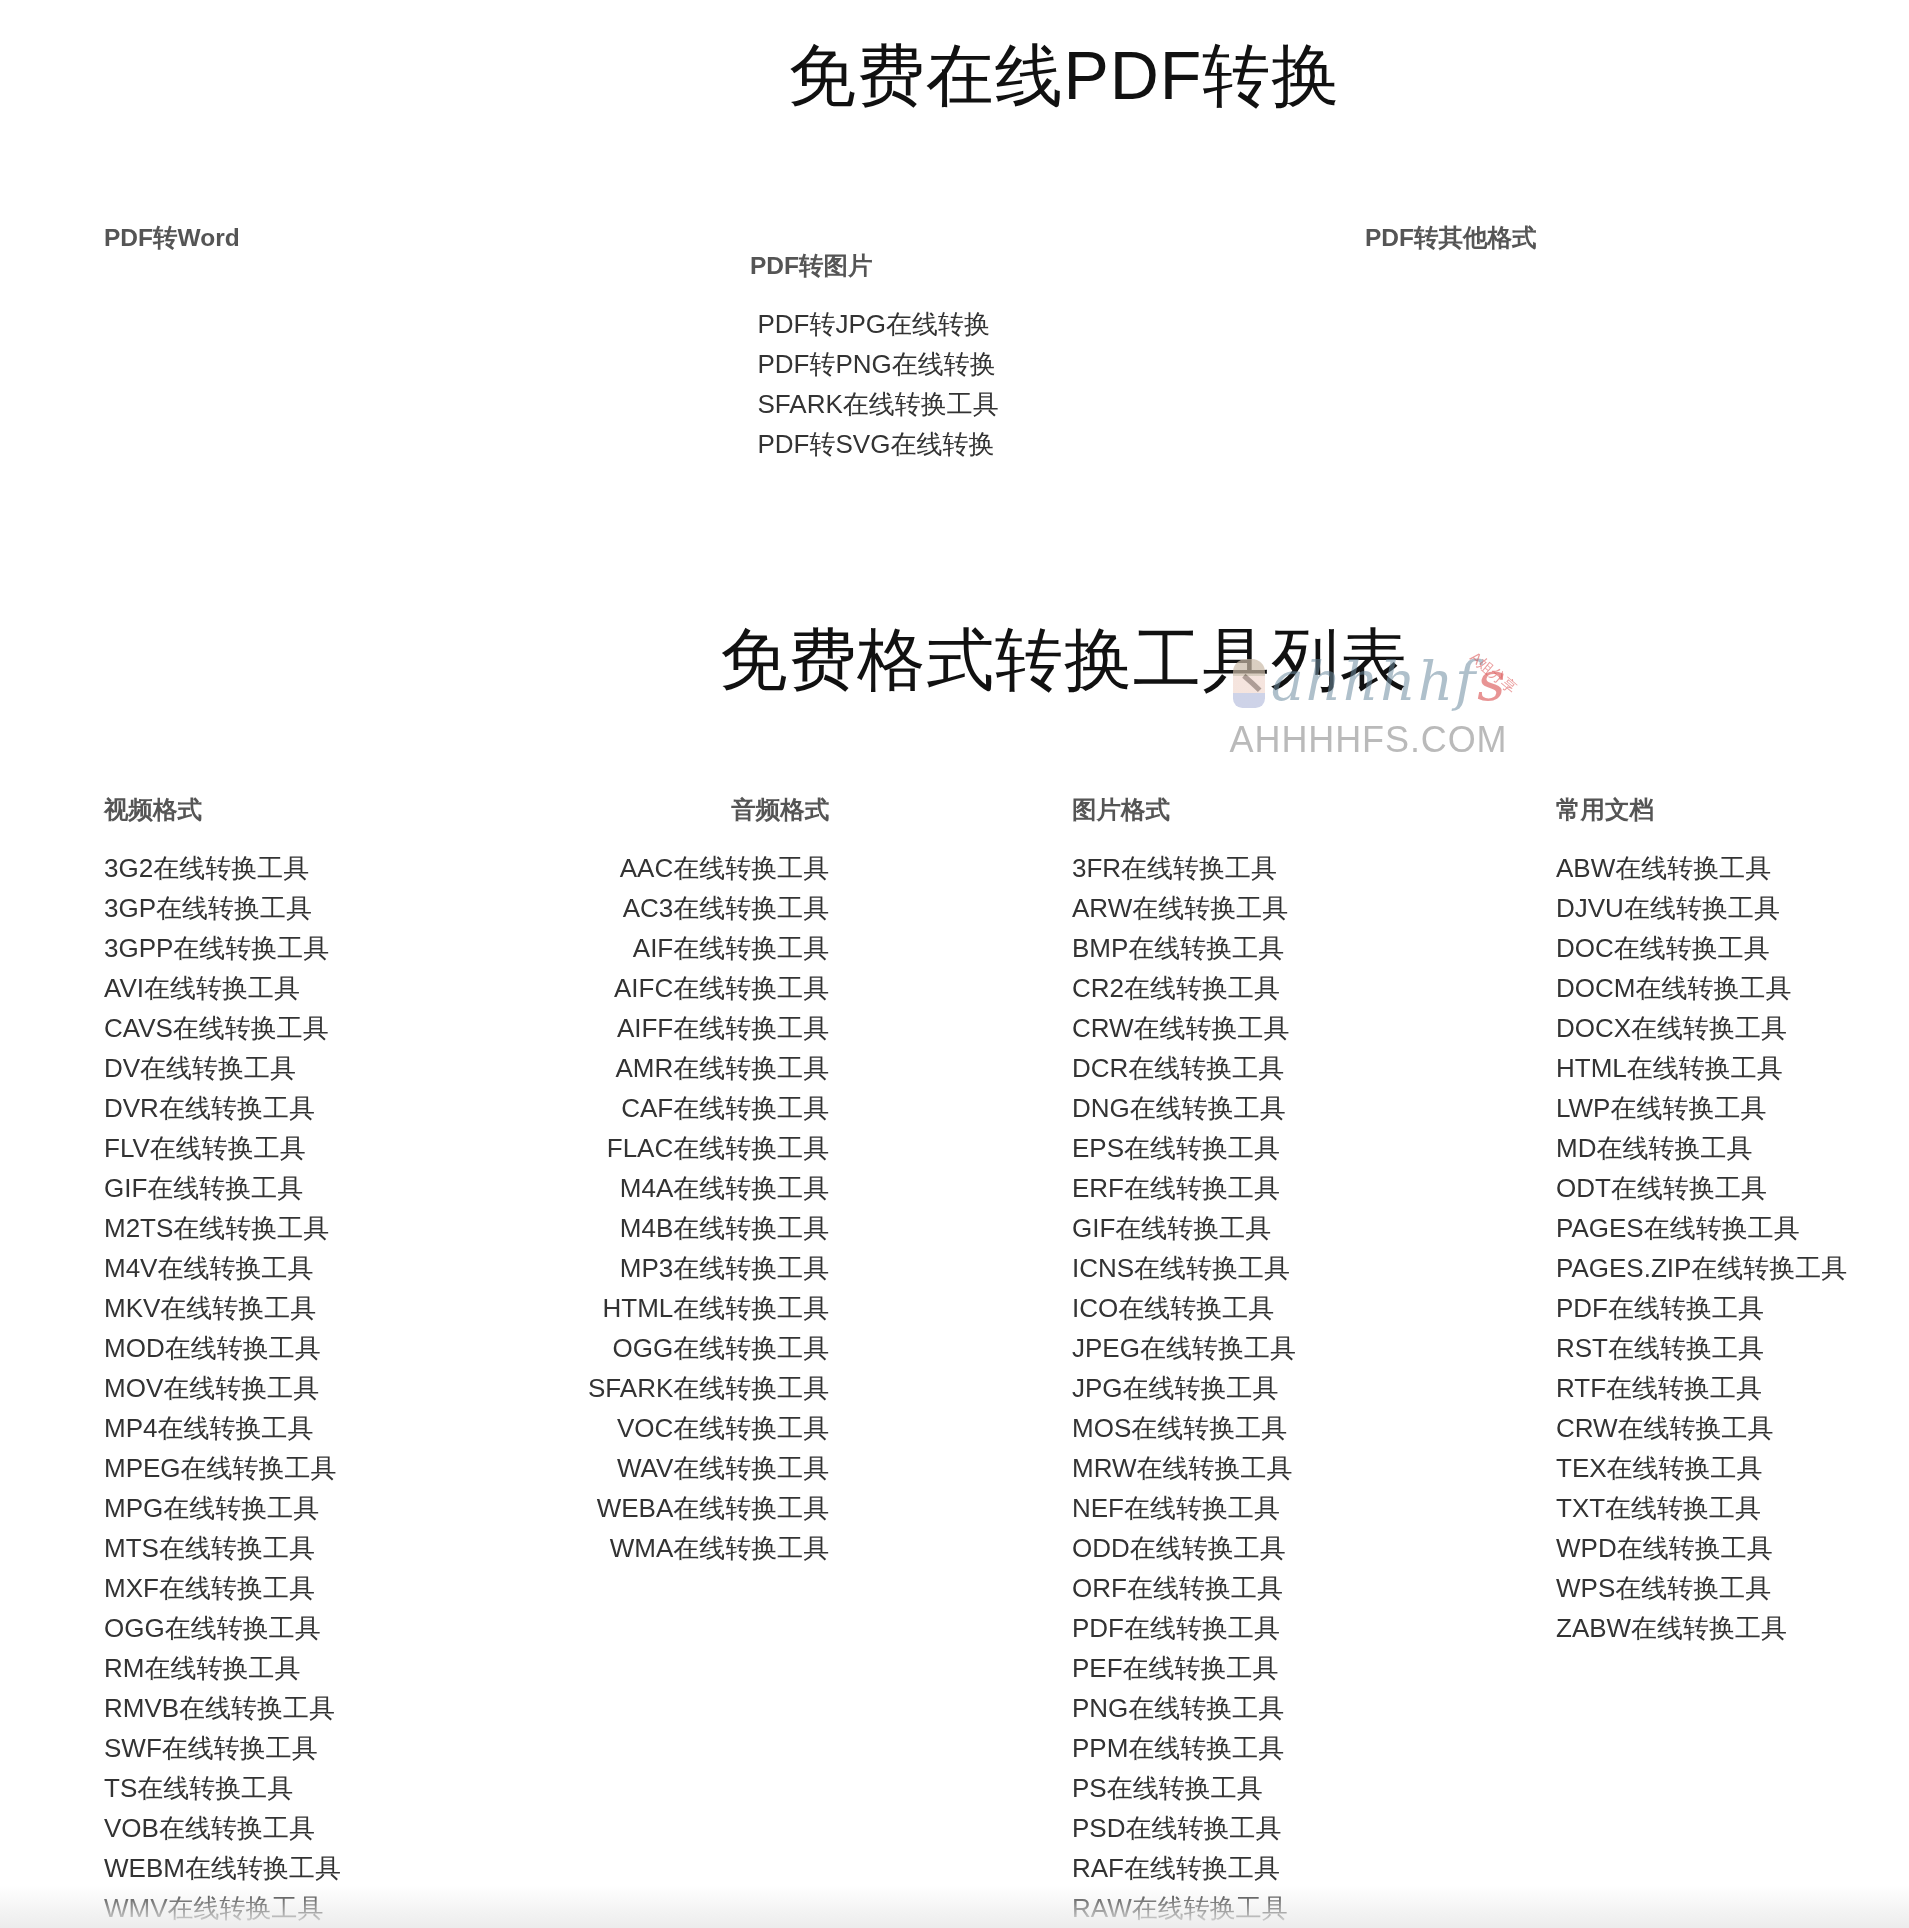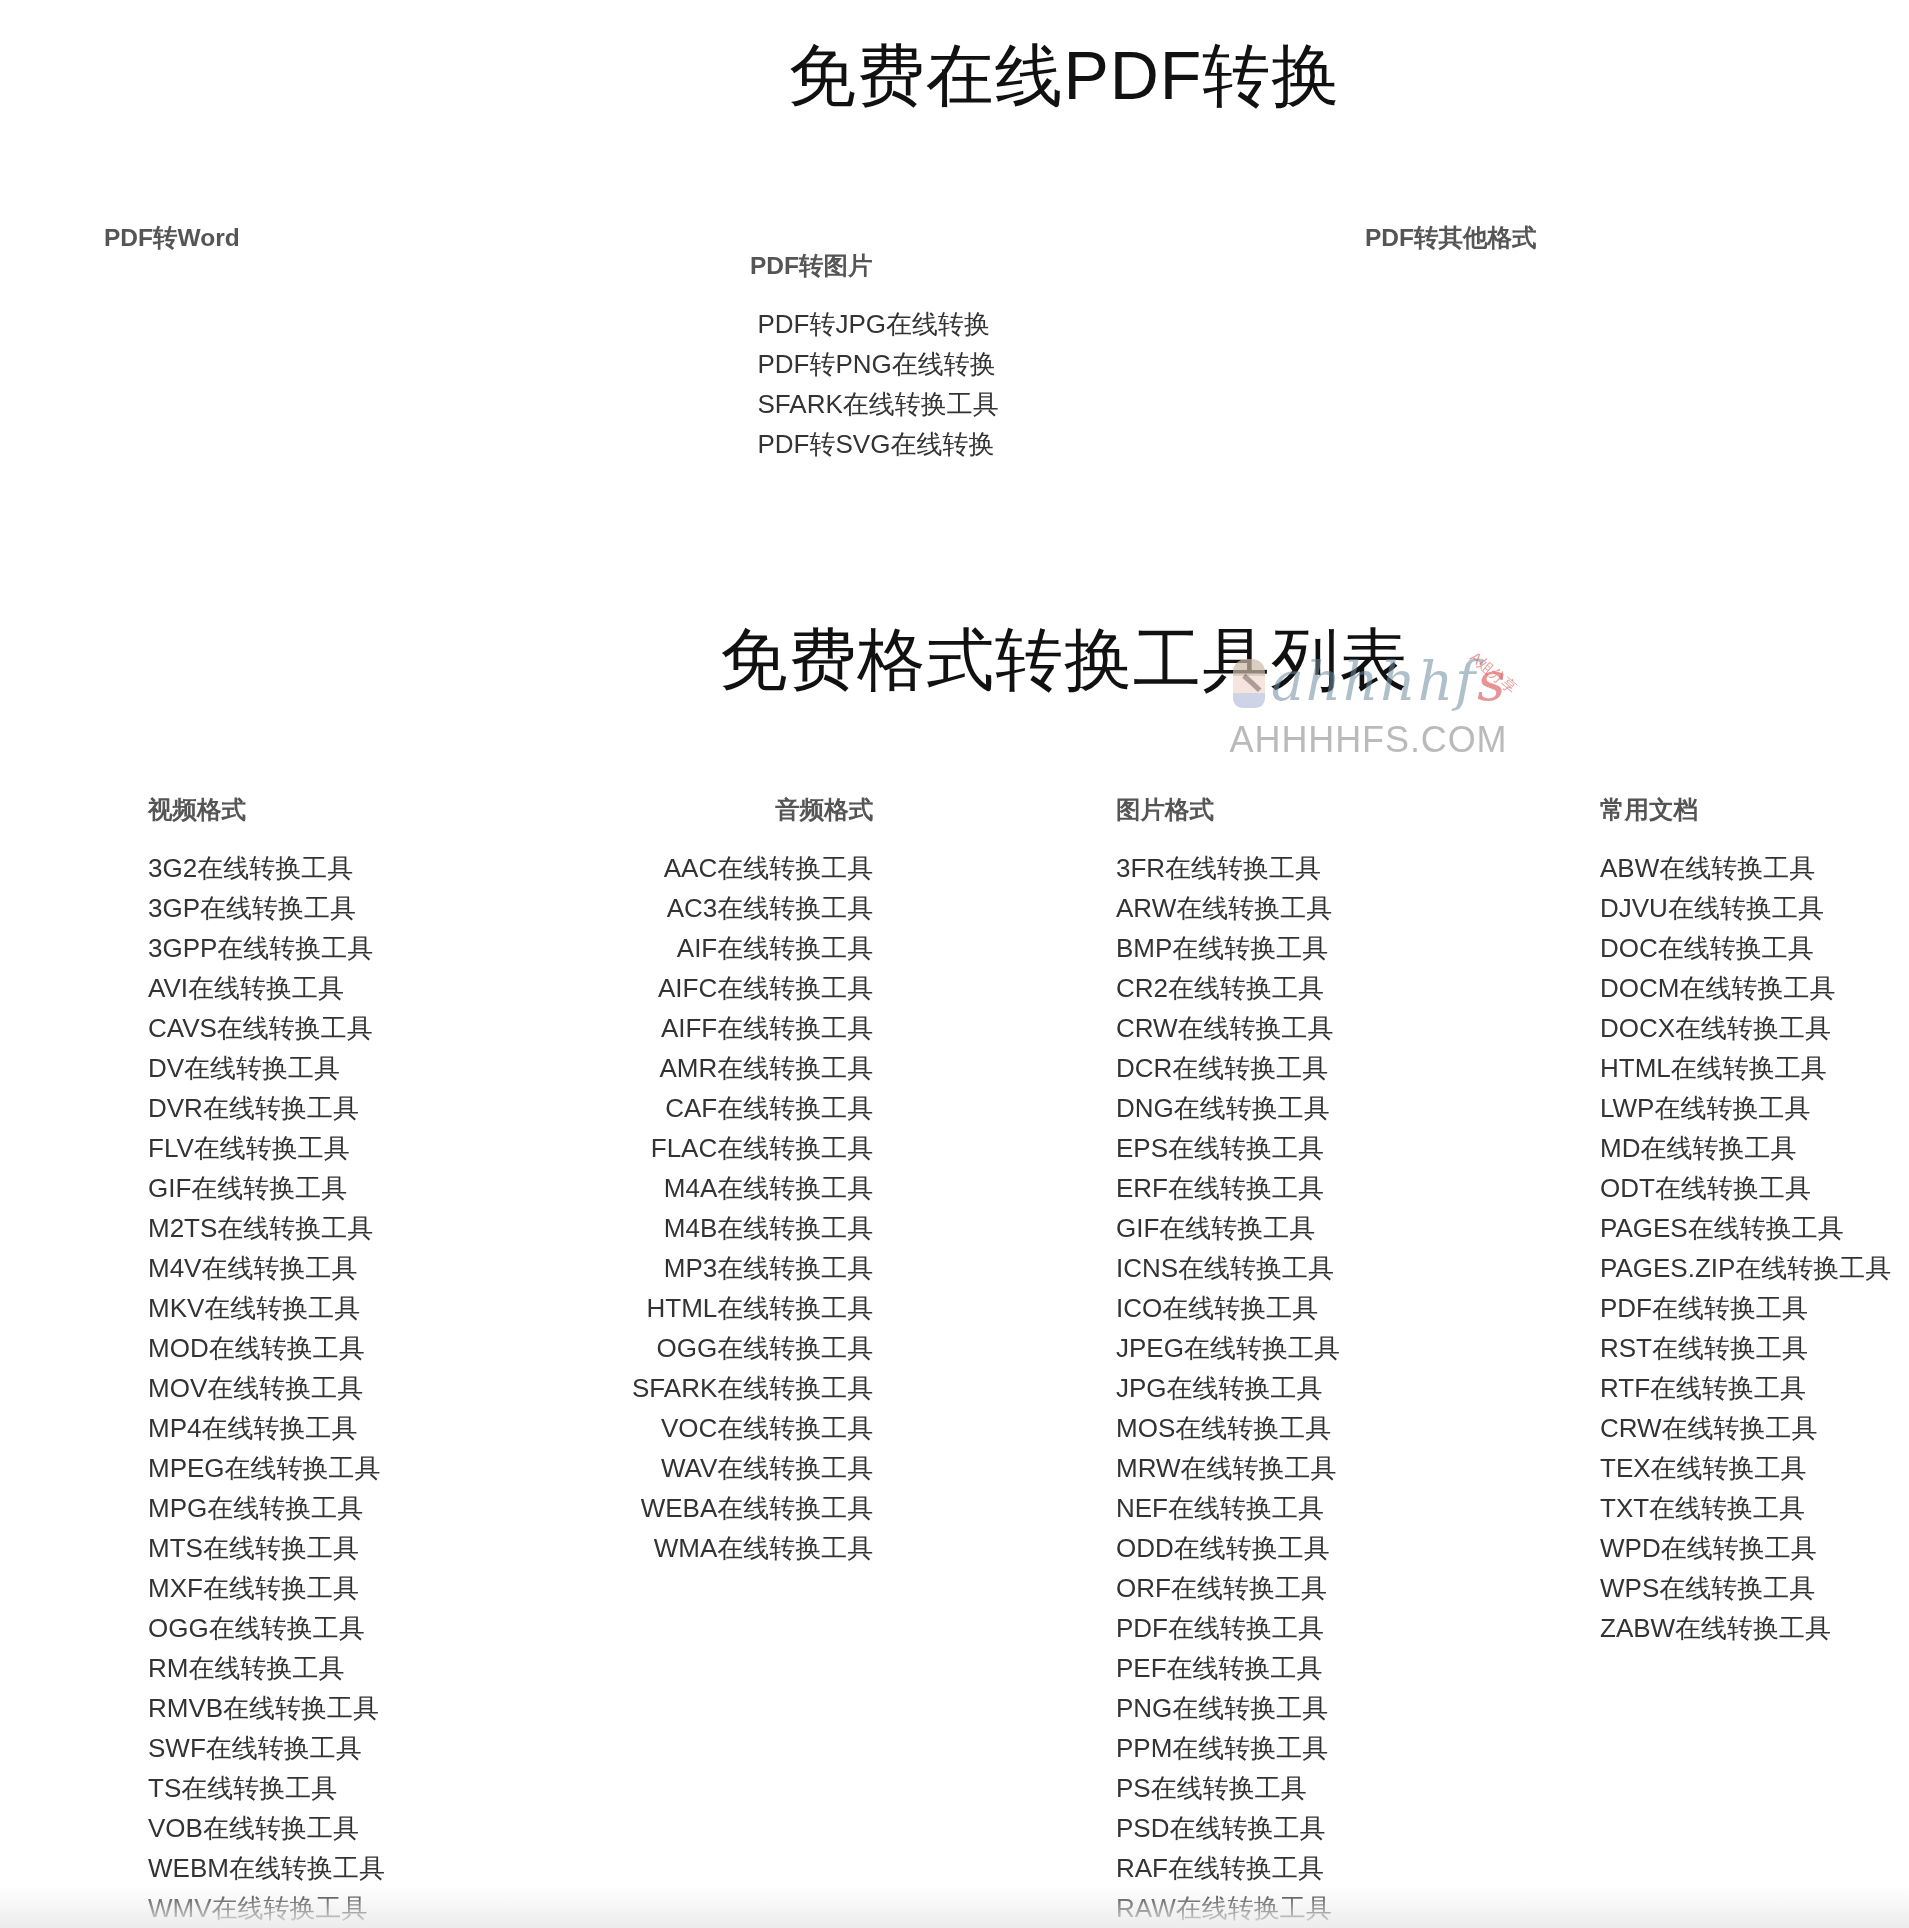--- a/index.html
+++ b/index.html
@@ -62,21 +62,21 @@
     }
     
     .pdf-col { top: 223px; }
     .pdf-col .col-list { margin-top: 22.6px; }
     .pdf-col.c1 { left: 104px; }
     .pdf-col.c2 { left: 750px; margin-top: 28px; }
     .pdf-col.c3 { left: 1365px; }
     .pdf-col.c2 .col-list, .pdf-col.c3 .col-list { padding-left: 7.5px; }
 
     
-    .fmt-col { top: 795px; margin-left: 44px; }
+    .fmt-col { top: 795px; }
     .fmt-col .col-list { margin-top: 22.6px; }
     .fmt-col.c1 { left: 104px; }
     .fmt-col.c2 { left: 588px; text-align: right; }
     .fmt-col.c3 { left: 1072px; }
     .fmt-col.c4 { left: 1556px; }
 
     
     .watermark {
       position: absolute;
       left: 1224px;

